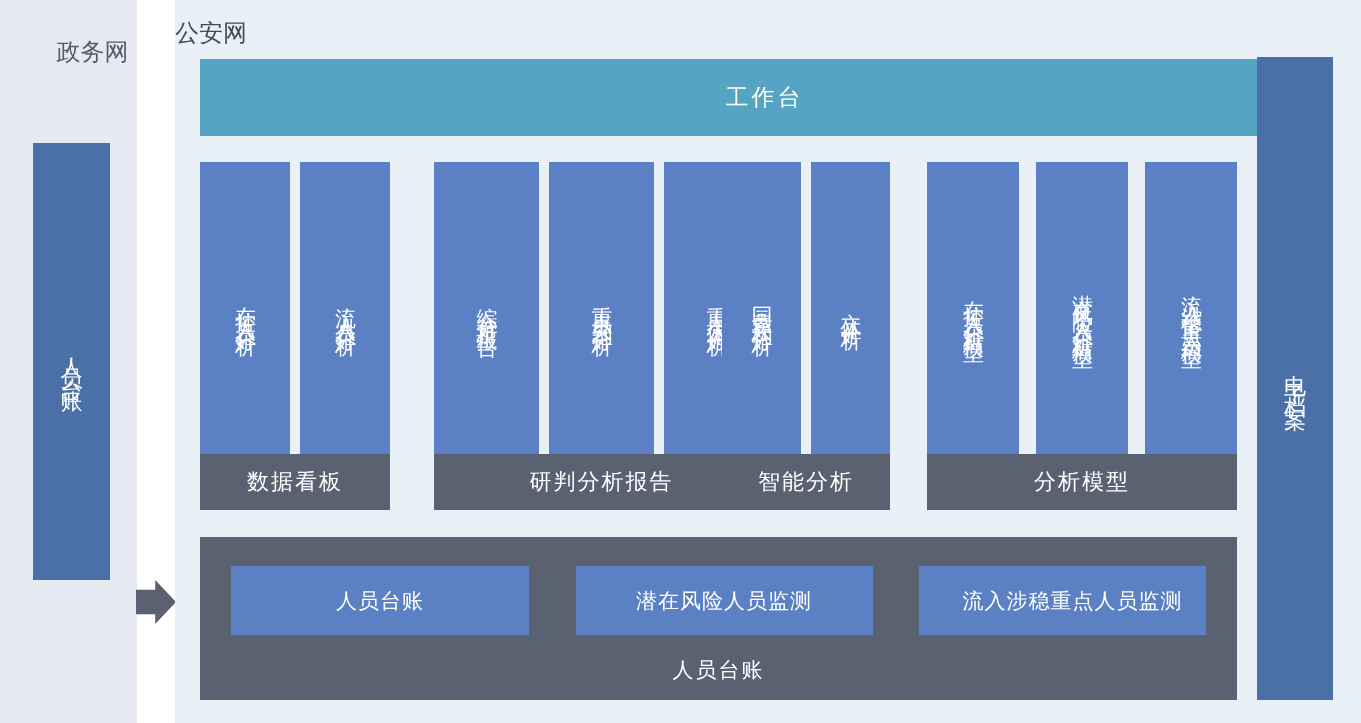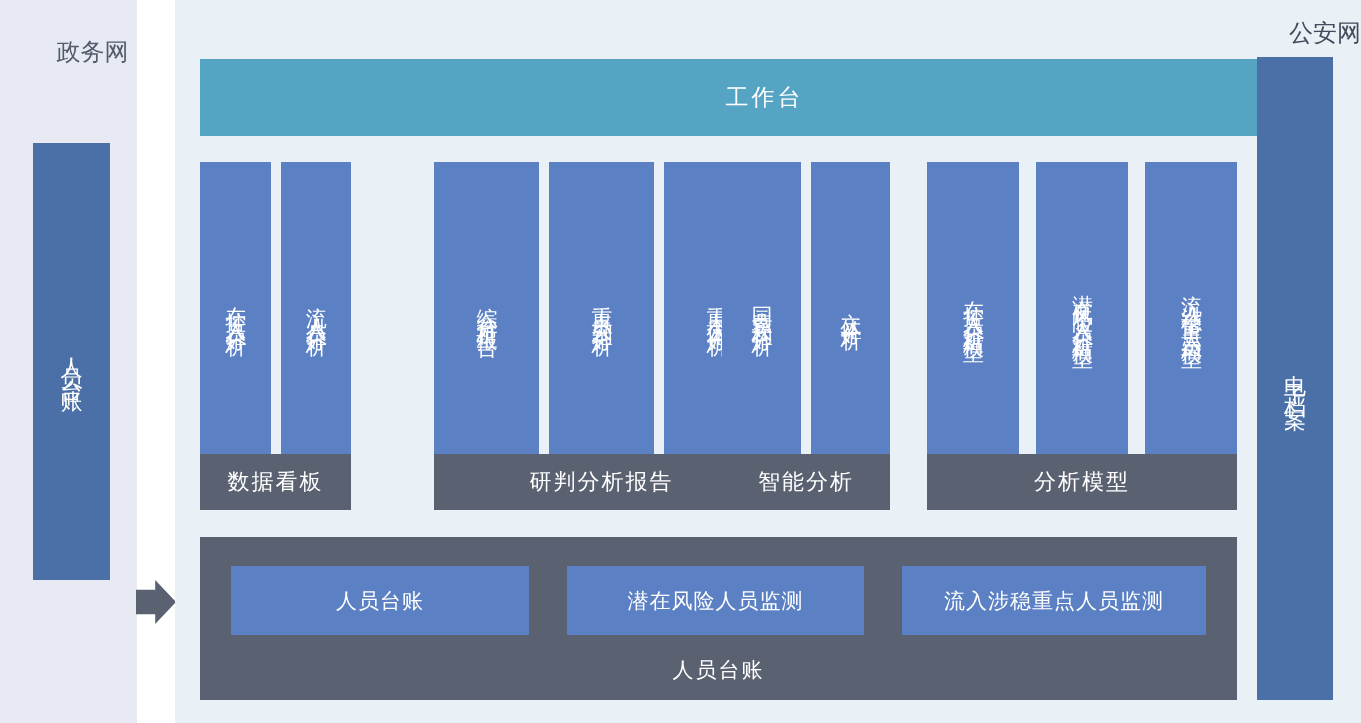--- a/index.html
+++ b/index.html
@@ -45,37 +45,37 @@
   }
 
   
   .main-panel {
     position: absolute; left: 175px; top: 0;
     width: 1186px; height: 723px;
     background: #e9f1f7;
   }
   .main-title {
     position: absolute; top: 17px; left: 0; width: 100%;
-    text-align: right;
+    text-align: left;
     font-size: 24px; color: #434b5a;
   }
   .workbench {
     position: absolute; left: 25px; top: 59px;
     width: 1129px; height: 77px;
     background: #55a4c4;
     display: flex; align-items: center; justify-content: center;
     font-size: 23px; color: #ffffff; letter-spacing: 3px;
   }
 
   
   .group {
     position: absolute; top: 162px; height: 348px;
     display: flex; flex-direction: column;
   }
-  .g1 { left: 25px;  width: 151px; }
+  .g1 { left: 25px;  width: 190px; }
   .g2 { left: 239px; width: 335px; padding-left: 20px; }
   .g3 { left: 547px; width: 168px; }
   .g4 { left: 752px; width: 310px; }
   .bars { flex: 1; display: flex; gap: 10px; }
   .g4 .bars { gap: 17px; }
   .vbar {
     flex: 1;
     background: #5b80c3;
     display: flex; align-items: center; justify-content: center;
   }
@@ -98,21 +98,21 @@
     position: absolute; top: 29px; left: 31px; right: 31px; height: 69px;
     display: flex; justify-content: space-between;
   }
   .btn {
     background: #5b80c3; color: #ffffff;
     display: flex; align-items: center; justify-content: center;
     font-size: 21px; letter-spacing: 1px;
   }
   .btn.b1 { width: 298px; }
   .btn.b2 { width: 297px; }
-  .btn.b3 { width: 304px; }
+  .btn.b3 { width: 267px; padding-left: 20px; }
   .bottom-label {
     position: absolute; bottom: 16px; left: 0; width: 100%;
     text-align: center;
     color: #ffffff; font-size: 21px; letter-spacing: 2px;
   }
 
   
   .right-bar {
     position: absolute; left: 1082px; top: 57px;
     width: 76px; height: 643px;

